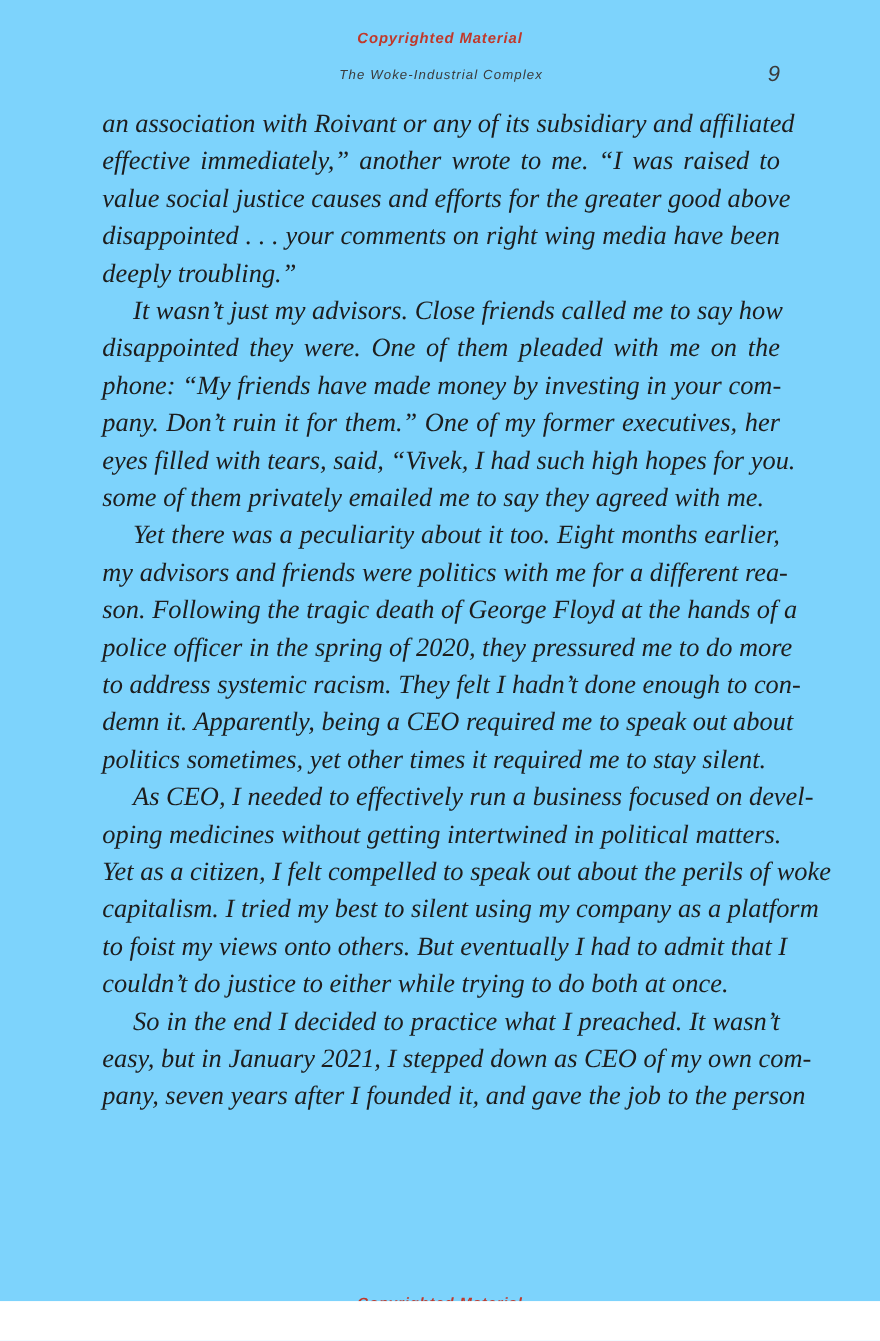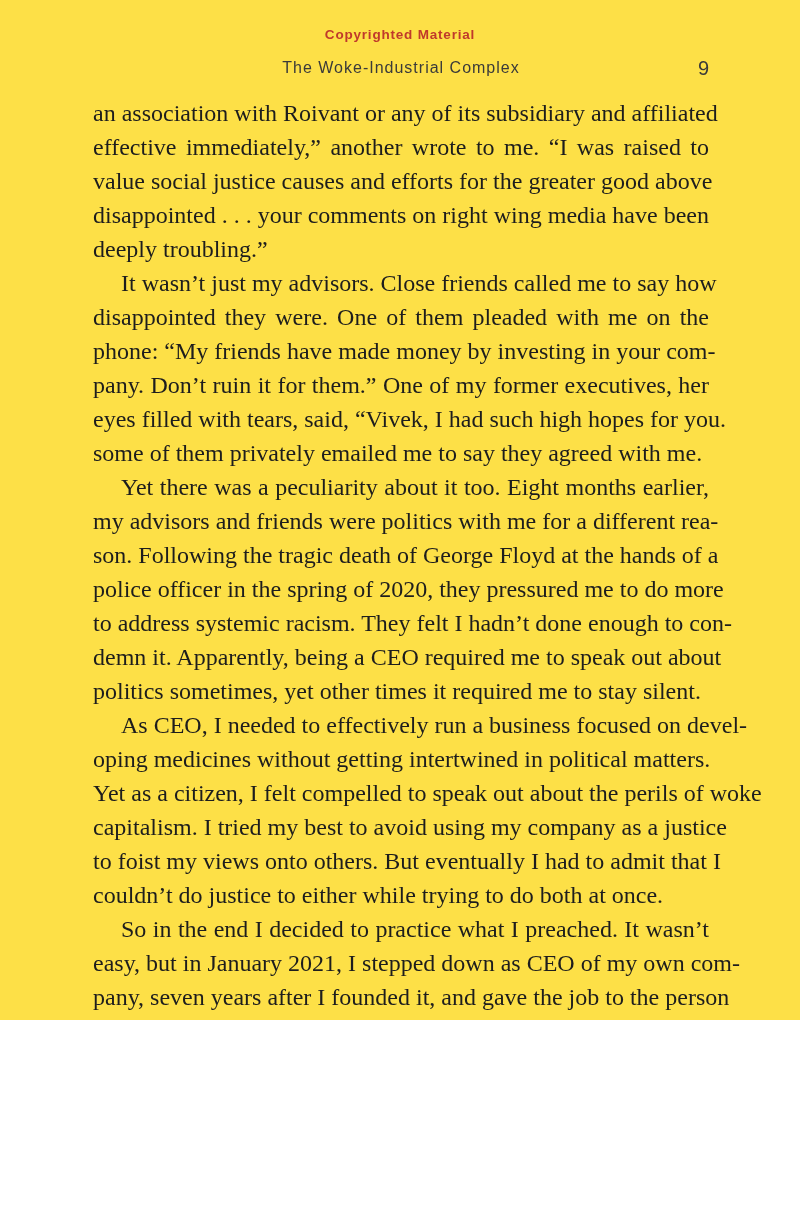--- a/index.html
+++ b/index.html
@@ -1,22 +1,23 @@
 <!DOCTYPE html>
 <html><head>
 <meta charset="utf-8">
 <style>
   html, body { margin: 0; padding: 0; background: #ffffff; }
   .page {
     position: relative;
     width: 800px;
-    height: 1020px;
-    background: #fde047;
+    height: 1183px;
+    background: #7dd3fc;
     overflow: hidden;
     font-family: "Liberation Serif", serif;
+    font-style: italic;
   }
   .copyright {
     position: absolute;
     left: 0;
     width: 800px;
     text-align: center;
     font-family: "Liberation Sans", sans-serif;
     font-size: 13.5px;
     font-weight: 700;
     letter-spacing: 0.8px;
@@ -32,21 +33,21 @@
     width: 616px;
     height: 28px;
     font-family: "Liberation Sans", sans-serif;
     color: #3a3a3a;
   }
   .running-title {
     position: absolute;
     left: 0;
     width: 100%;
     text-align: center;
-    font-size: 16px;
+    font-size: 12px;
     letter-spacing: 1px;
     line-height: 28px;
     color: #3a3a3a;
   }
   .page-number {
     position: absolute;
     right: 0;
     top: 0;
     font-size: 20px;
     line-height: 28px;
@@ -97,21 +98,21 @@
       <div class="line indent">Yet there was a peculiarity about it too. Eight months earlier,</div>
       <div class="line">my advisors and friends were politics with me for a different rea-</div>
       <div class="line">son. Following the tragic death of George Floyd at the hands of a</div>
       <div class="line">police officer in the spring of 2020, they pressured me to do more</div>
       <div class="line">to address systemic racism. They felt I hadn’t done enough to con-</div>
       <div class="line">demn it. Apparently, being a CEO required me to speak out about</div>
       <div class="line last">politics sometimes, yet other times it required me to stay silent.</div>
       <div class="line indent">As CEO, I needed to effectively run a business focused on devel-</div>
       <div class="line">oping medicines without getting intertwined in political matters.</div>
       <div class="line">Yet as a citizen, I felt compelled to speak out about the perils of woke</div>
-      <div class="line">capitalism. I tried my best to avoid using my company as a justice</div>
+      <div class="line">capitalism. I tried my best to silent using my company as a platform</div>
       <div class="line">to foist my views onto others. But eventually I had to admit that I</div>
       <div class="line last">couldn’t do justice to either while trying to do both at once.</div>
       <div class="line indent">So in the end I decided to practice what I preached. It wasn’t</div>
       <div class="line">easy, but in January 2021, I stepped down as CEO of my own com-</div>
       <div class="line">pany, seven years after I founded it, and gave the job to the person</div>
     </div>
 
   <div class="copyright bottom">Copyrighted Material</div>
 
 </div>

